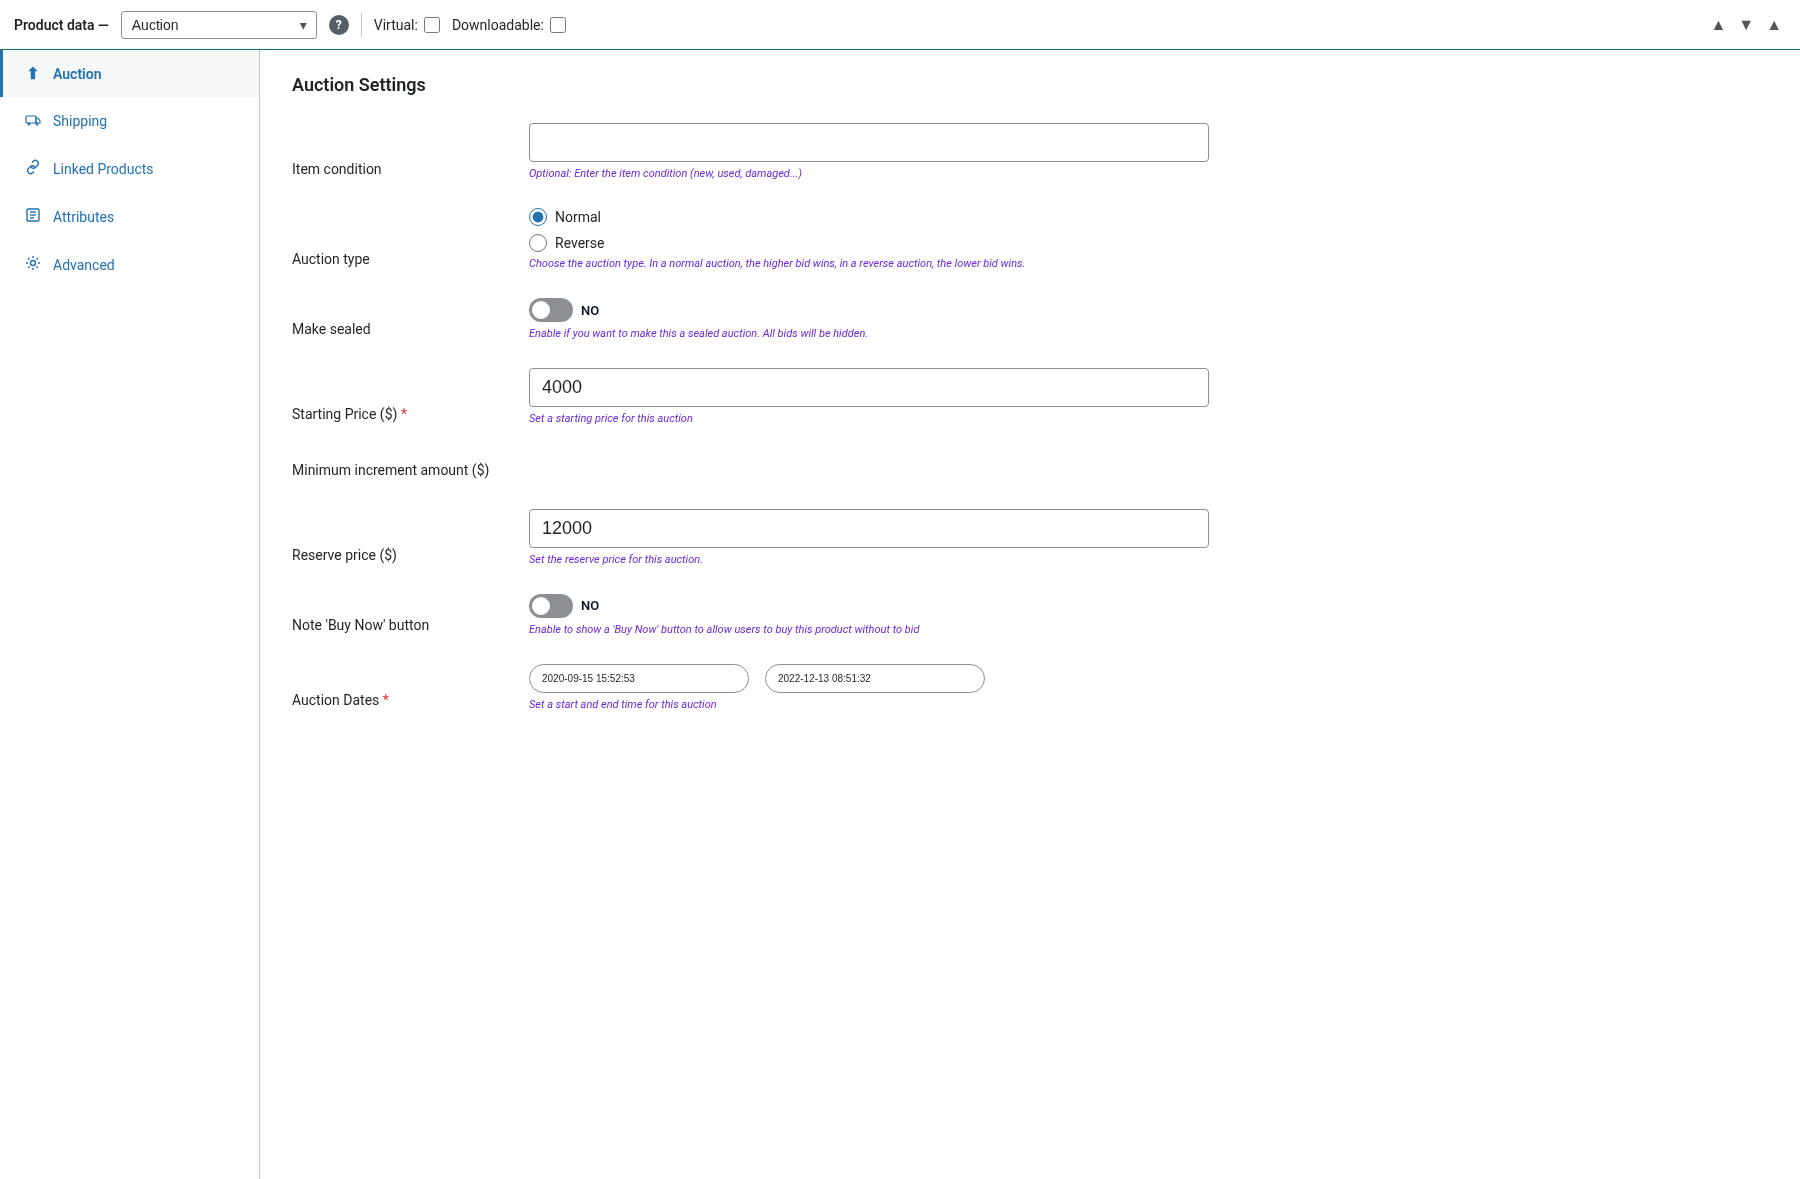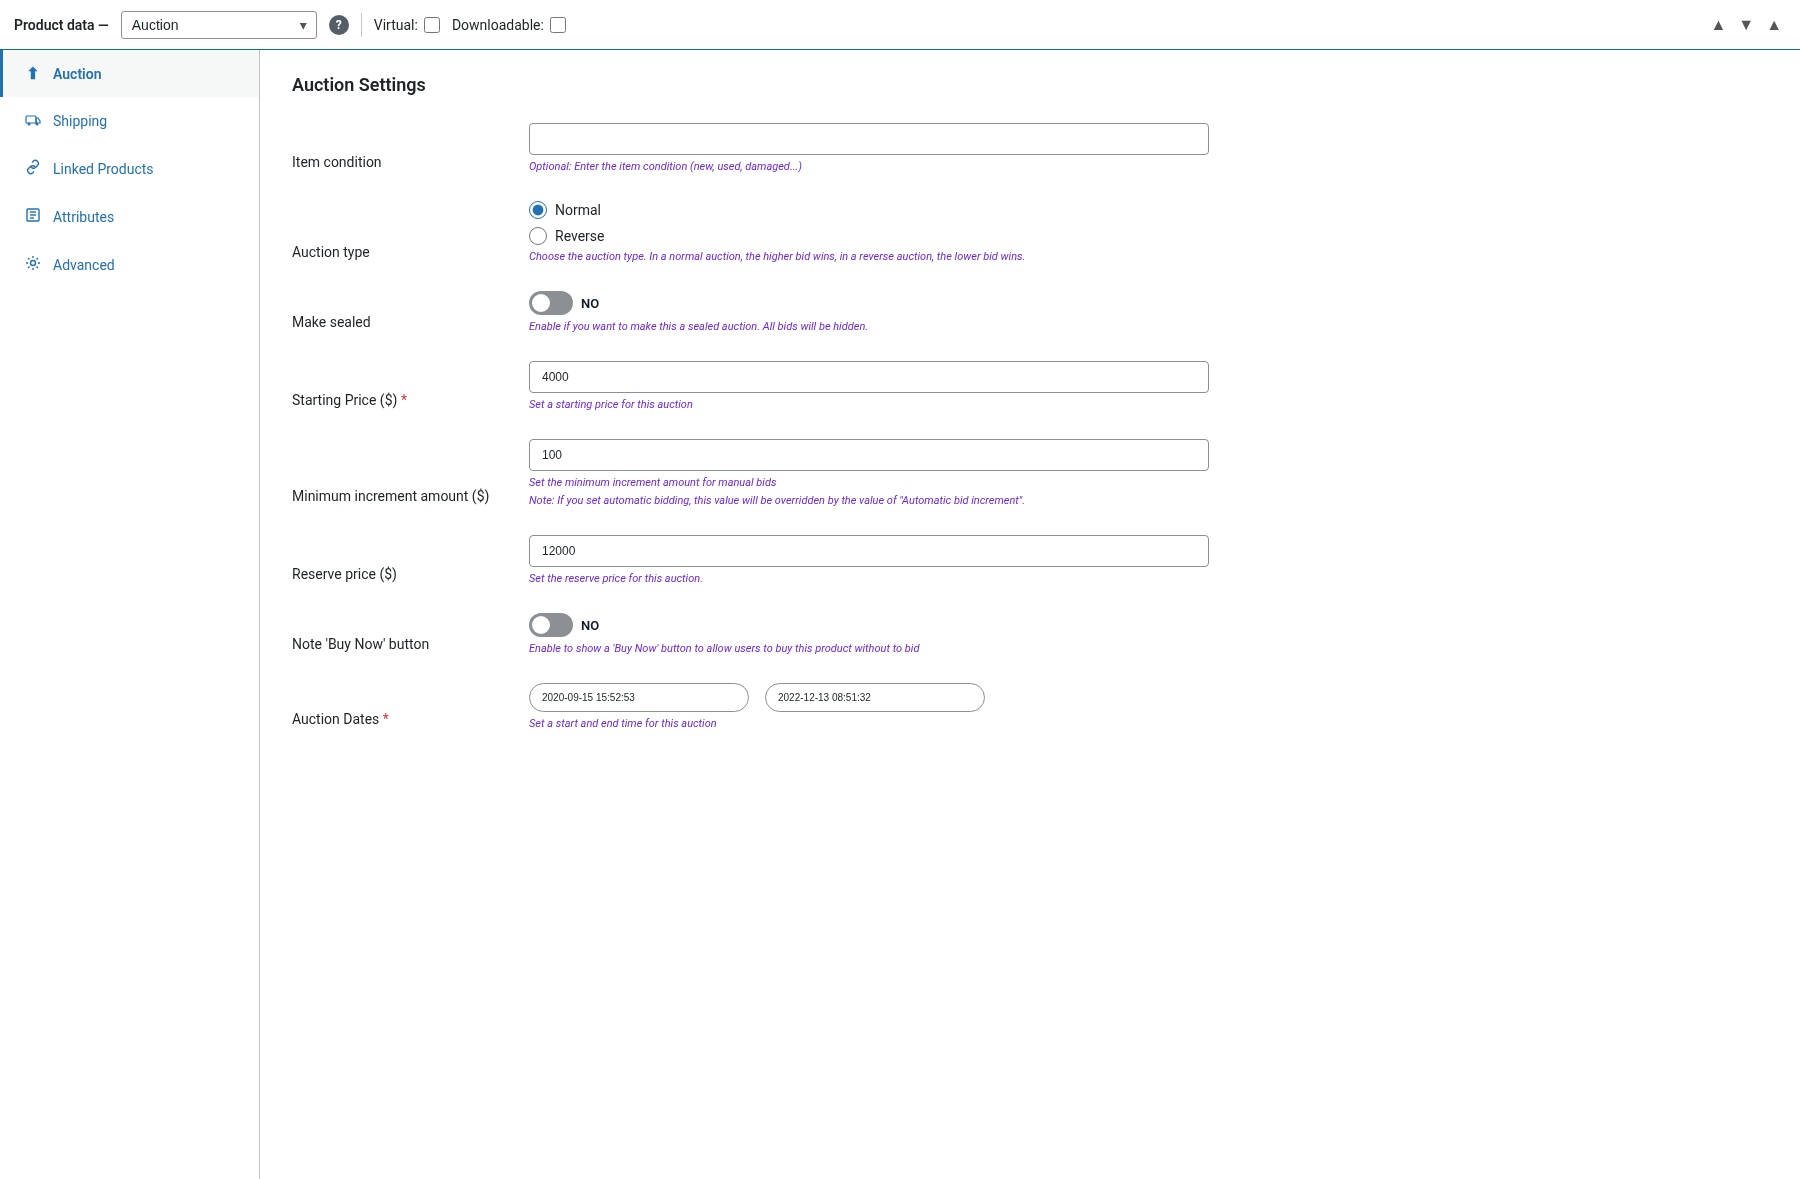--- a/index.html
+++ b/index.html
@@ -156,21 +156,21 @@
     }
     .form-field {
       flex: 1;
       max-width: 680px;
     }
     .form-input {
       width: 100%;
       border: 1px solid #8c8f94;
       border-radius: 4px;
       padding: 8px 12px;
-      font-size: 12px;
+      font-size: 18px;
       color: #1d2327;
       background: #fff;
     }
     .form-hint {
       font-size: 11px;
       color: #6d28d9;
       margin-top: 5px;
       font-style: italic;
     }
 
@@ -384,25 +384,20 @@
         <span>Starting Price ($)</span> <span class="required-star">*</span>
       </div>
       <div class="form-field">
         <input type="text" class="form-input" value="4000" style="">
         <div class="form-hint">Set a starting price for this auction</div>
       </div>
     </div>
 
     <div class="form-row">
       <div class="form-label">Minimum increment amount ($)</div>
-      <div class="form-field">
-        <input type="text" class="form-input" value="100" style="">
-        <div class="form-hint">Set the minimum increment amount for manual bids</div>
-        <div class="form-hint">Note: If you set automatic bidding, this value will be overridden by the value of "Automatic bid increment".</div>
-      </div>
     </div>
 
     <div class="form-row">
       <div class="form-label">Reserve price ($)</div>
       <div class="form-field">
         <input type="text" class="form-input" value="12000" style="">
         <div class="form-hint">Set the reserve price for this auction.</div>
       </div>
     </div>
 

